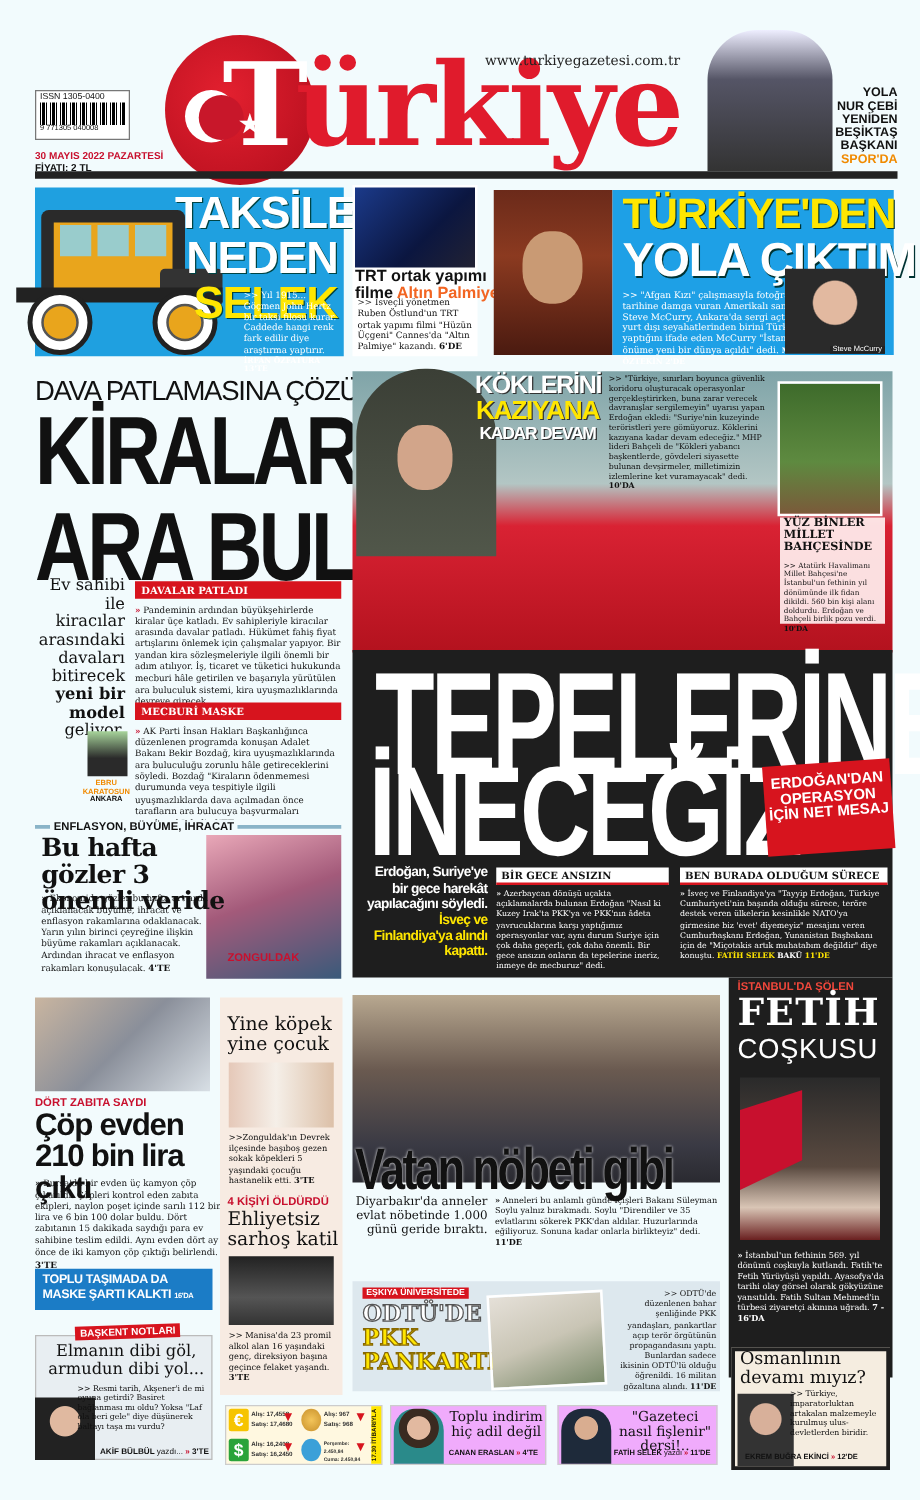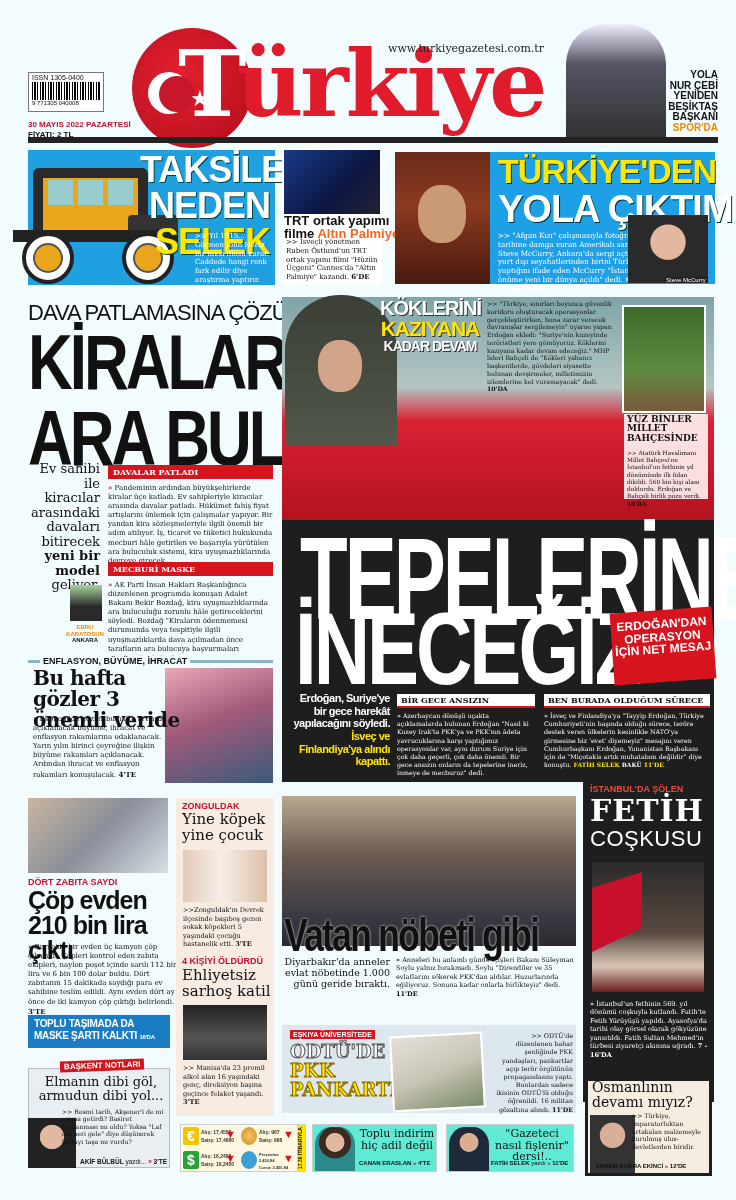--- a/index.html
+++ b/index.html
@@ -125,21 +125,21 @@
   .vatan-lede { left: 280px; top: 956px; width: 110px; text-align: right; font-family: "DejaVu Serif", serif; font-size: 9.5px; line-height: 1.18; }
   .vatan-body { left: 396px; top: 956px; width: 180px; }
 
   .odtu-box { left: 282px; top: 1025px; width: 294px; height: 88px; background: #dde8ee; }
   .odtu-tag { left: 290px; top: 1030px; background: #d7141e; color: #fff; font-size: 7px; font-weight: bold; padding: 1px 3px; }
   .odtu-title { left: 290px; top: 1043px; font-family: "DejaVu Serif", serif; font-weight: bold; font-size: 18px; line-height: 1.05; color: #fff; -webkit-text-stroke: 1px #555; }
   .odtu-title .y { color: #ffe600; -webkit-text-stroke: 1px #8a6a00; }
   .odtu-photo { left: 391px; top: 1034px; width: 93px; height: 76px; background: linear-gradient(160deg,#e5e0d8,#c9c5b5 50%,#7a8a6a); border: 2px solid #fff; transform: rotate(-3deg); }
   .odtu-body { left: 493px; top: 1032px; width: 80px; text-align: right; font-size: 6.3px; line-height: 1.3; font-family: "DejaVu Serif", serif; }
 
-  .col-box { background: #5eead4; border: 1px solid #ccc; }
+  .col-box { background: #f0abfc; border: 1px solid #ccc; }
   .col-photo { position: absolute; border-radius: 40% 40% 0 0; }
 
   
   .fetih-panel { left: 583px; top: 782px; width: 131px; height: 320px; background: #1e1e1e; }
   .fetih-kicker { left: 590px; top: 784px; color: #f0473b; font-size: 9px; font-weight: bold; }
   .fetih-title { left: 590px; top: 796px; color: #fff; font-family: "DejaVu Serif", serif; font-weight: bold; font-size: 30px; line-height: 1; letter-spacing: 1px; }
   .fetih-sub { left: 590px; top: 828px; color: #fff; font-size: 22px; line-height: 1; letter-spacing: 0.5px; }
   .fetih-photo { left: 592px; top: 862px; width: 112px; height: 130px; background: linear-gradient(180deg,#2a2a2a,#5a4a40 55%,#d9c5b5 80%,#6a2020); }
   .fetih-flag { left: 592px; top: 872px; width: 50px; height: 80px; background: #c8102e; clip-path: polygon(0 20%,100% 0,100% 70%,0 100%); }
   .fetih-body { left: 590px; top: 1000px; width: 120px; color: #fff; }
@@ -291,21 +291,21 @@
 <div class="abs enf-photo"></div>
 <div class="abs enf-title" style="width:160px">Bu hafta gözler 3 önemli veride</div>
 <div class="abs enf-body bodytxt"><span class="tick" style="color:#111">»</span> <span>Ekonomide gözler bu hafta art arda açıklanacak büyüme, ihracat ve enflasyon rakamlarına odaklanacak. Yarın yılın birinci çeyreğine ilişkin büyüme rakamları açıklanacak. Ardından ihracat ve enflasyon rakamları konuşulacak.</span> <b>4'TE</b></div>
 
 <div class="abs money-photo"></div>
 <div class="abs kicker-red" style="left:28px;top:877px">DÖRT ZABITA SAYDI</div>
 <div class="abs cop-title" style="width:150px">Çöp evden 210 bin lira çıktı</div>
 <div class="abs cop-body bodytxt"><span class="tick" style="color:#111">»</span> <span>Bursa'da bir evden üç kamyon çöp çıkarıldı. Çöpleri kontrol eden zabıta ekipleri, naylon poşet içinde sarılı 112 bin lira ve 6 bin 100 dolar buldu. Dört zabıtanın 15 dakikada saydığı para ev sahibine teslim edildi. Aynı evden dört ay önce de iki kamyon çöp çıktığı belirlendi.</span> <b>3'TE</b></div>
 
 <div class="abs zong-box"></div>
-<div class="abs kicker-red" style="left:182px;top:801px">ZONGULDAK</div>
+<div class="abs kicker-red" style="left:182px;top:761px">ZONGULDAK</div>
 <div class="abs zong-title" style="left:182px;top:812px;width:90px">Yine köpek yine çocuk</div>
 <div class="abs zong-photo"></div>
 <div class="abs bodytxt" style="left:183px;top:906px;width:88px;font-size:6.6px"><span>&gt;&gt;Zonguldak'ın Devrek ilçesinde başıboş gezen sokak köpekleri 5 yaşındaki çocuğu hastanelik etti.</span> <b>3'TE</b></div>
 <div class="abs kicker-red" style="left:182px;top:956px">4 KİŞİYİ ÖLDÜRDÜ</div>
 <div class="abs zong-title" style="left:182px;top:968px;width:90px">Ehliyetsiz sarhoş katil</div>
 <div class="abs crash-photo"></div>
 <div class="abs bodytxt" style="left:183px;top:1064px;width:88px;font-size:6.6px"><span>&gt;&gt; Manisa'da 23 promil alkol alan 16 yaşındaki genç, direksiyon başına geçince felaket yaşandı.</span> <b>3'TE</b></div>
 
 <div class="abs toplu-box"><span>TOPLU TAŞIMADA DA MASKE ŞARTI KALKTI</span> <small>16'DA</small></div>
 <div class="abs baskent-box"></div>

